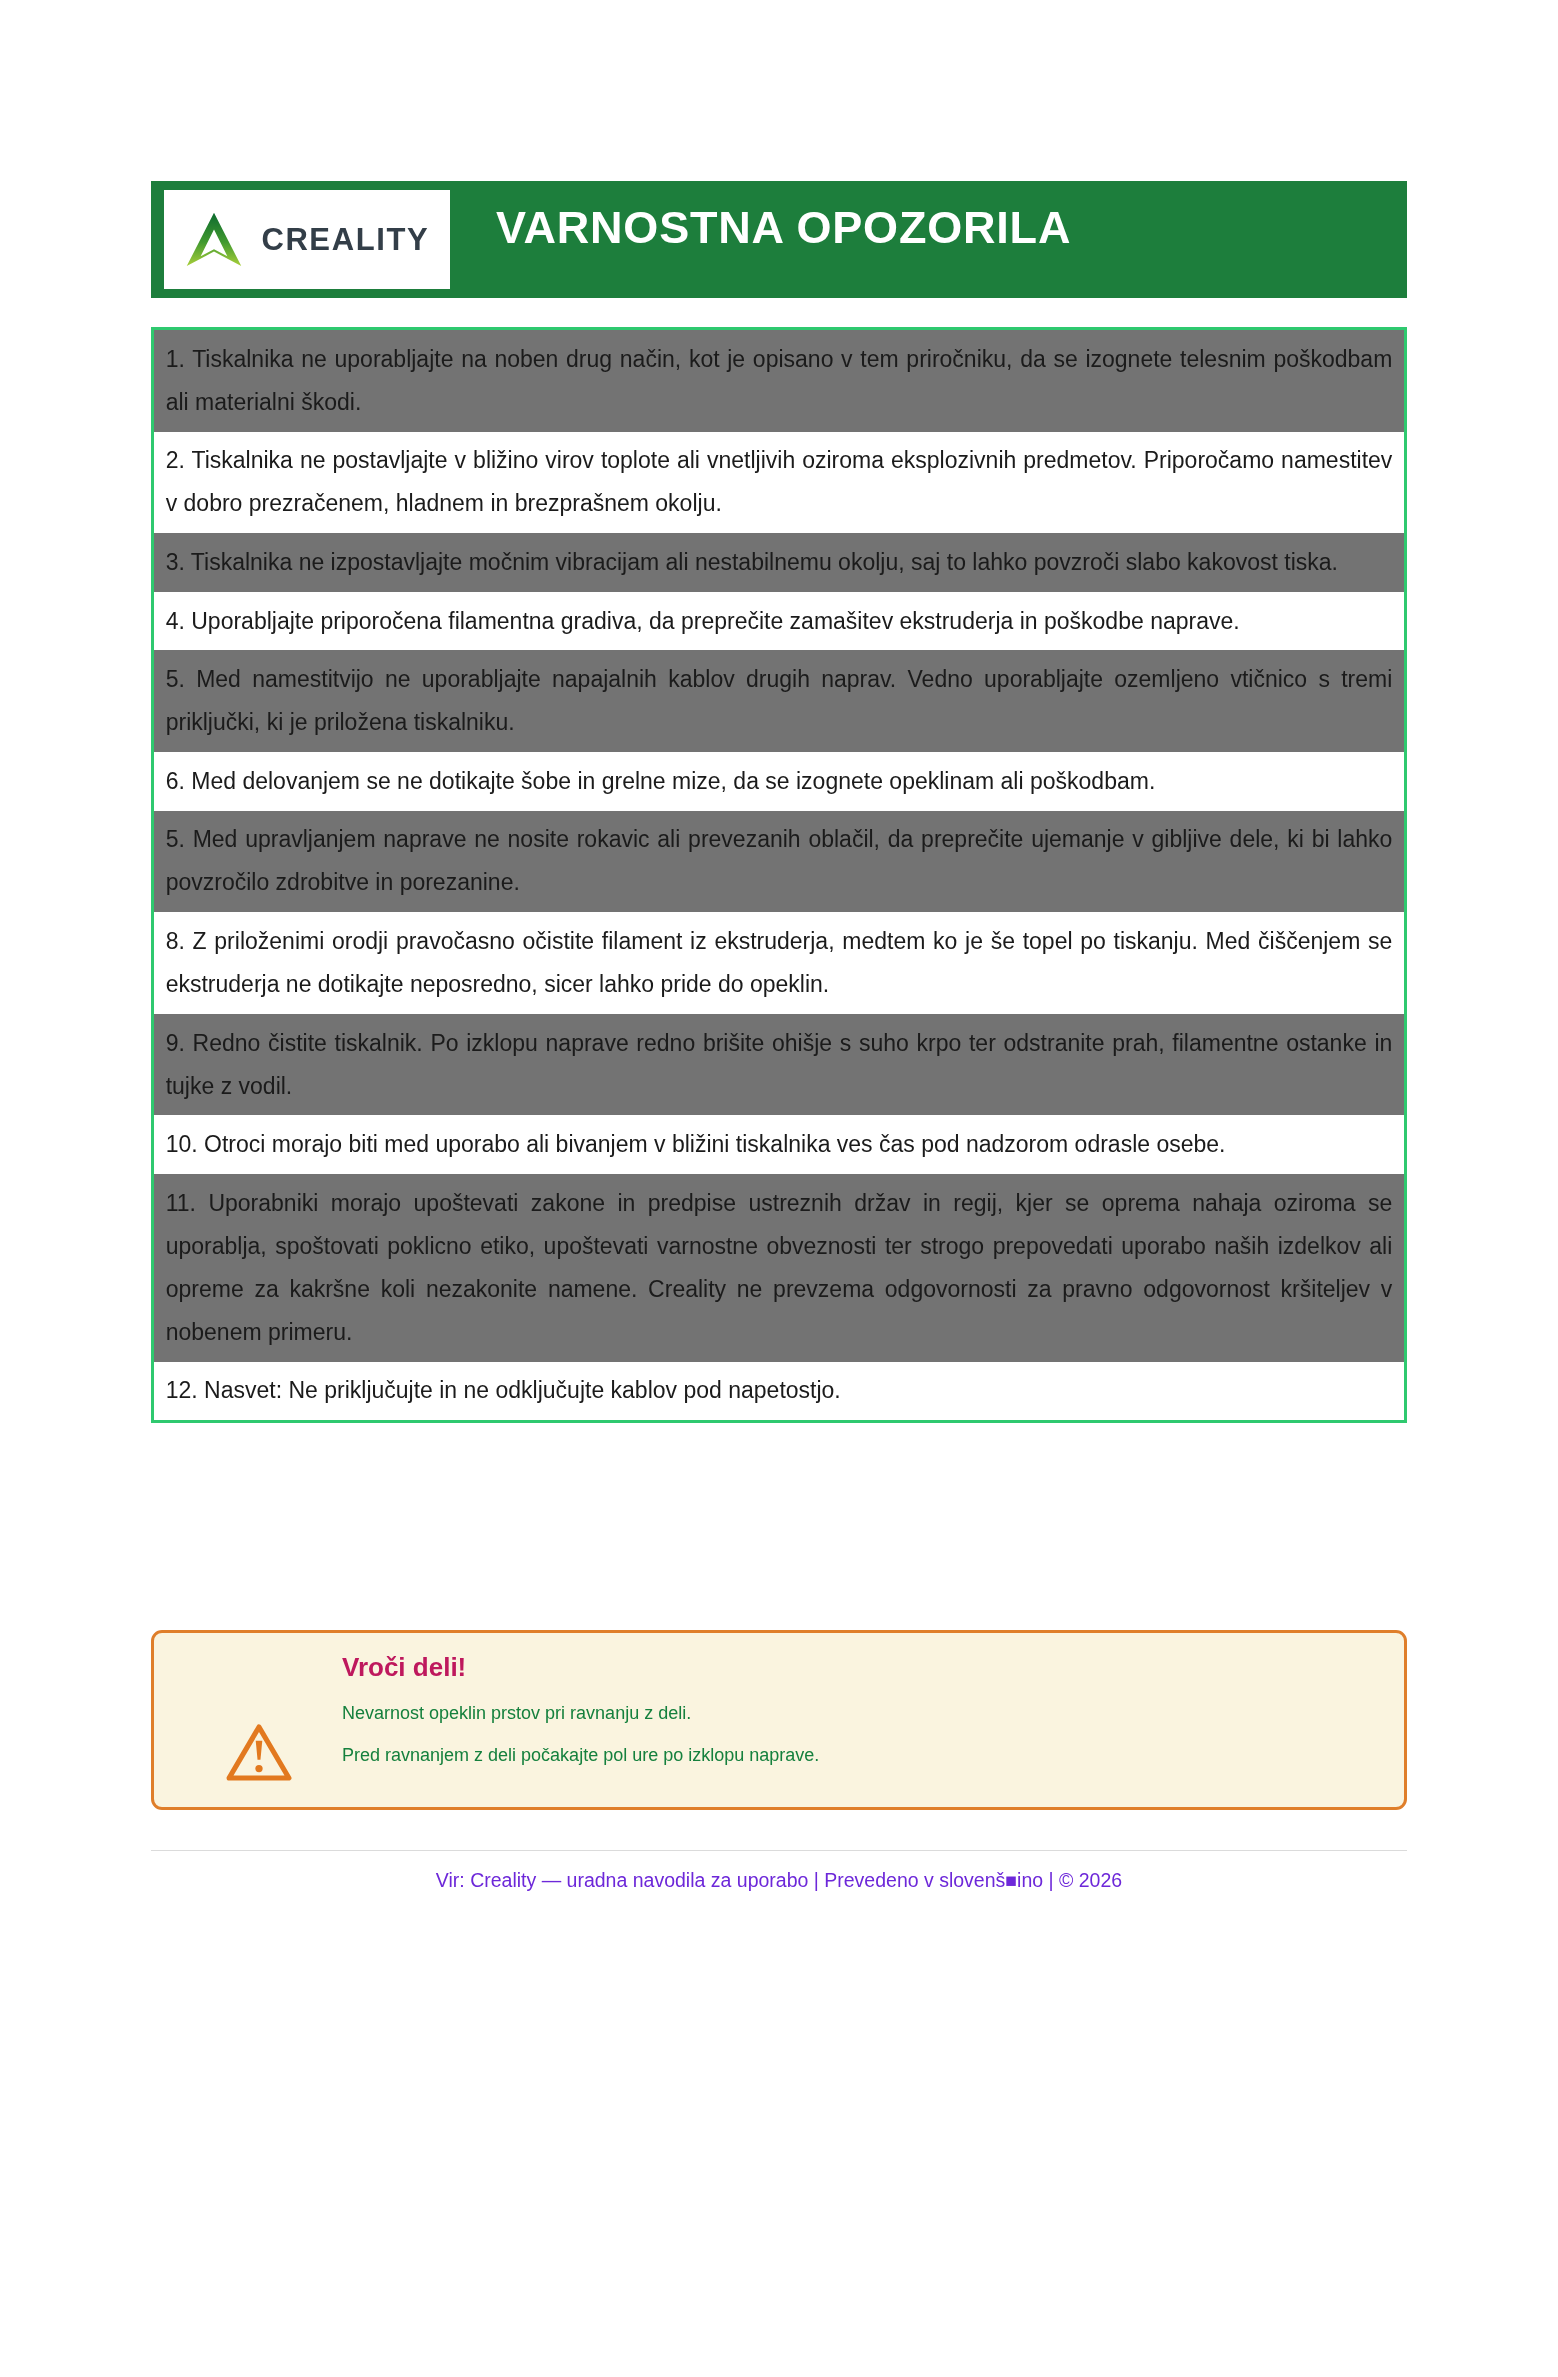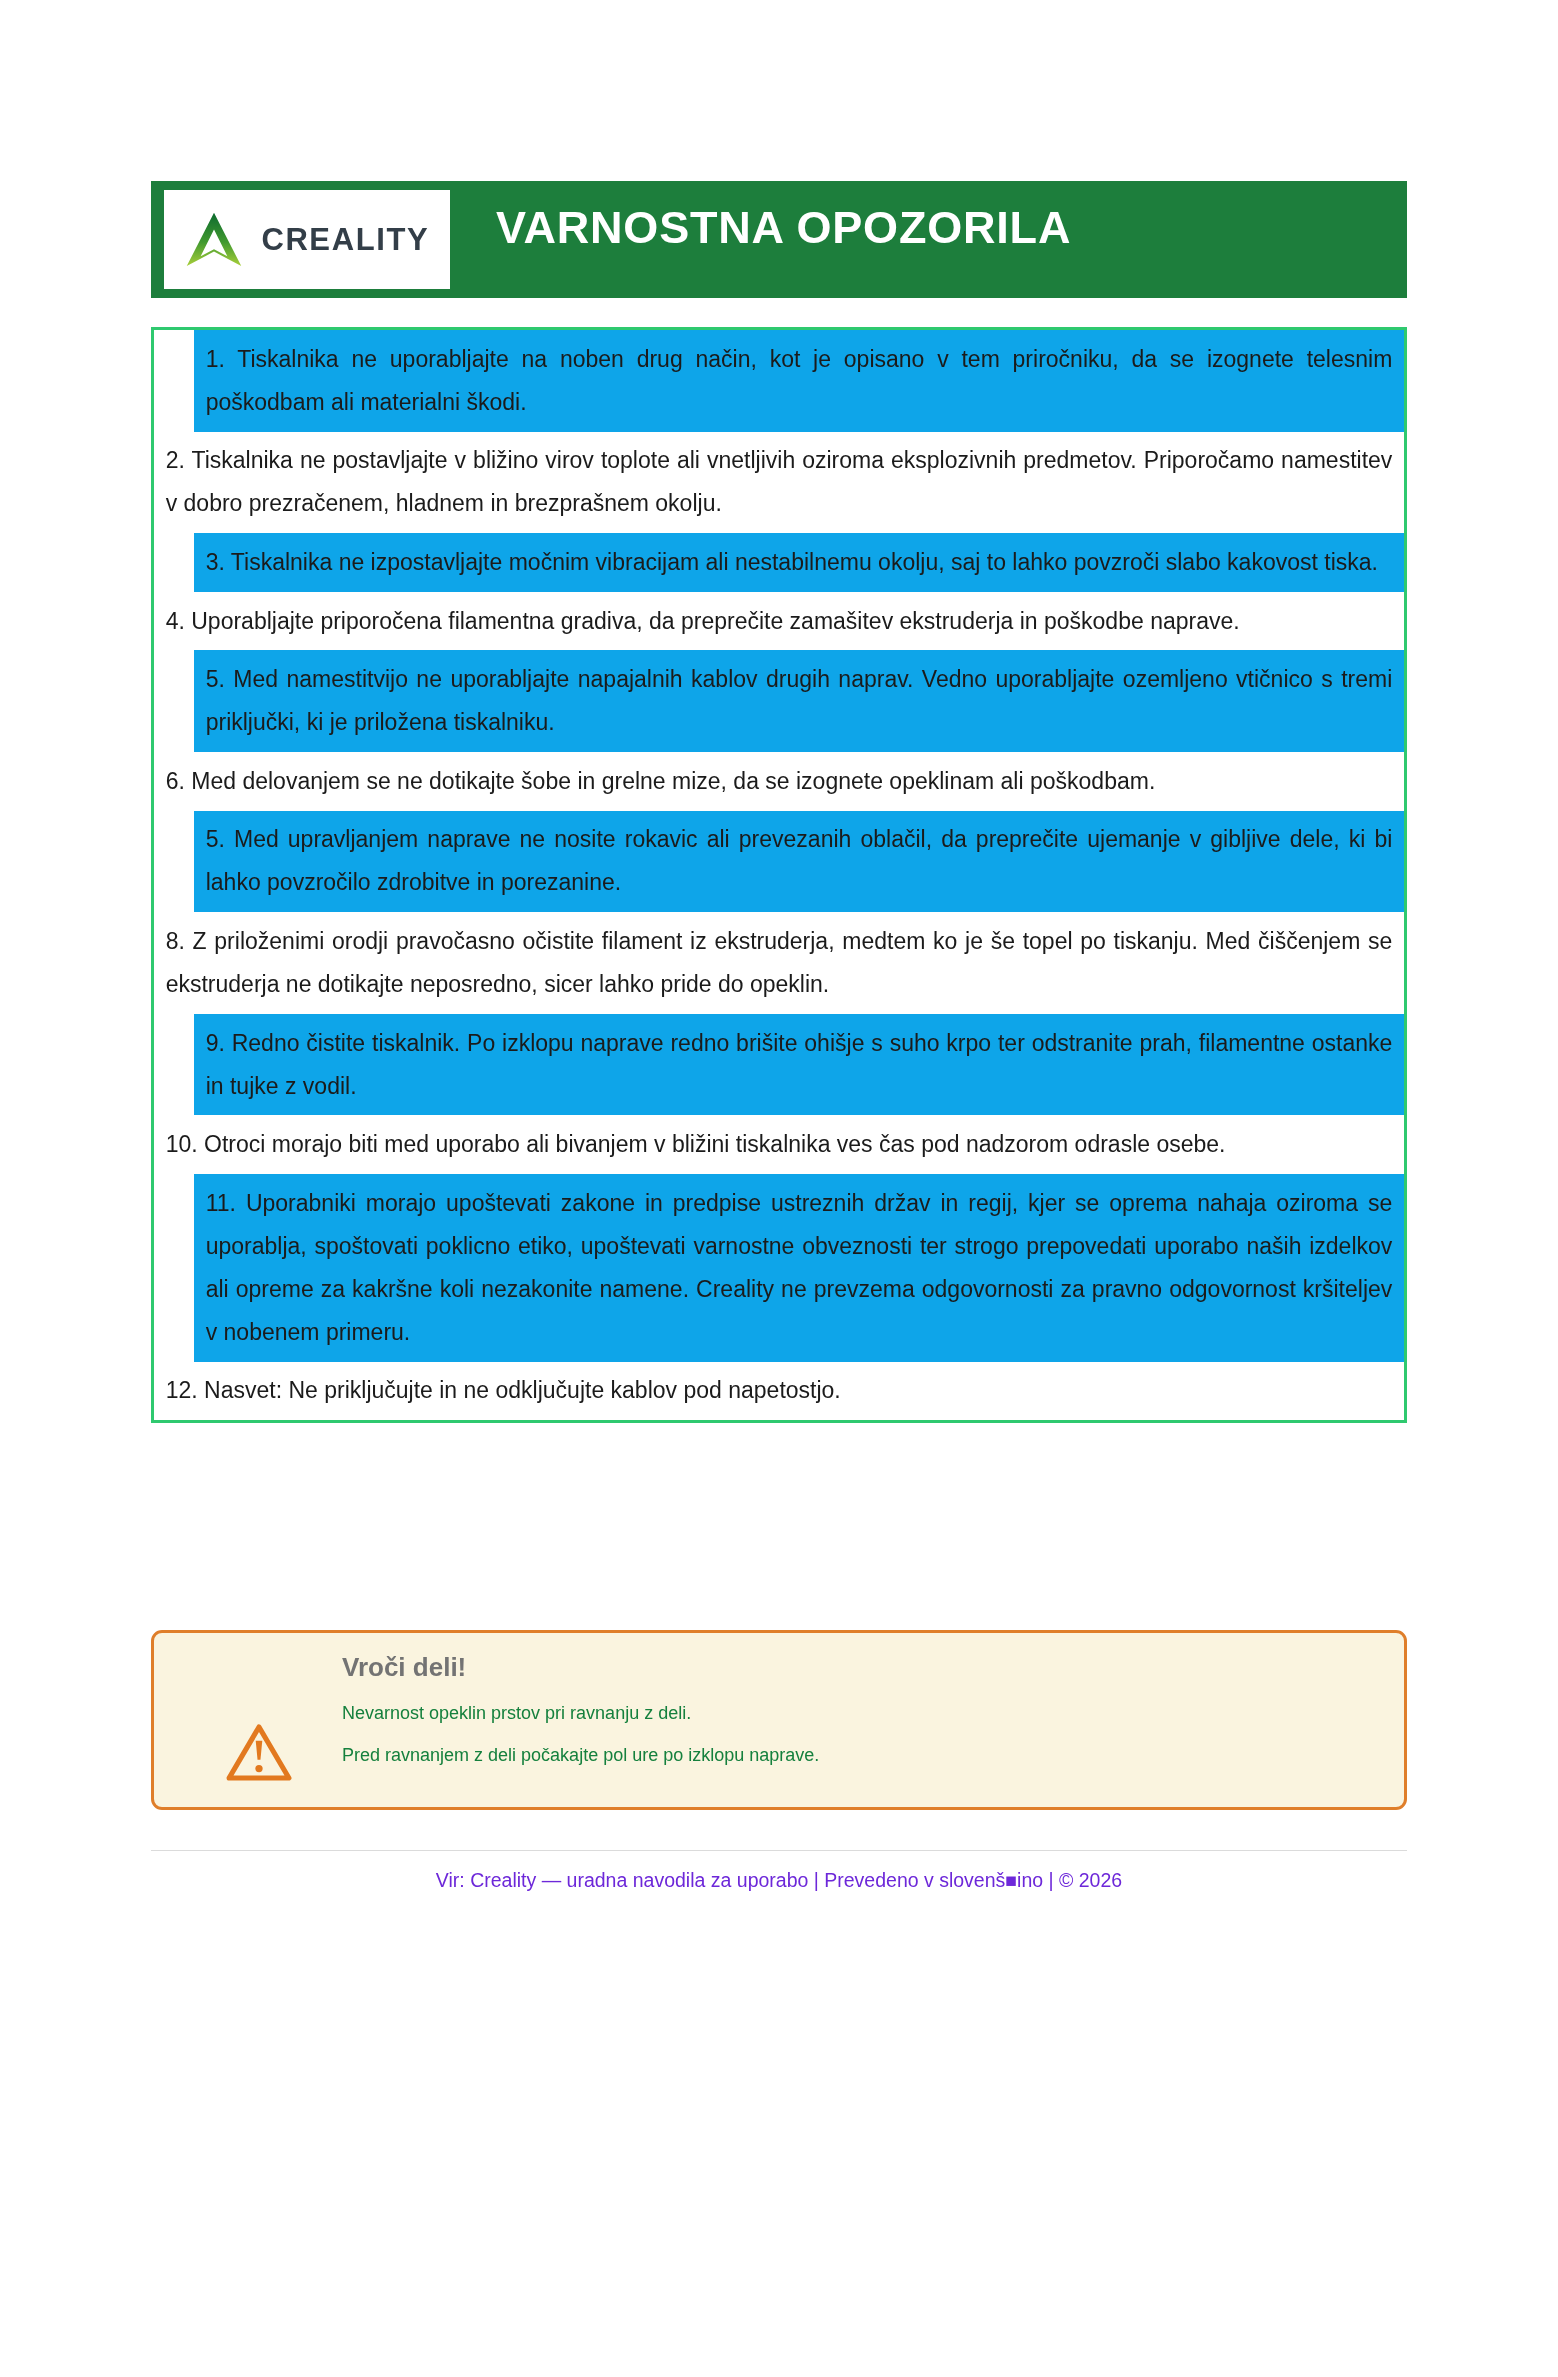--- a/index.html
+++ b/index.html
@@ -42,39 +42,39 @@
     width: 1256px;
     border: 3.9px solid #2FC96F;
     background: #ffffff;
   }
   .warning-item {
     font-size: 23px; line-height: 43px;
     padding: 7.8px 11.7px;
     color: #1B1B1B;
     text-align: justify;
   }
-  .warning-item.alt { background: #0ea5e9; margin-left: 40px; }
+  .warning-item.alt { background: #737373; }
 
   
   .hot-box {
     position: absolute; left: 151px; top: 1630px;
     width: 1256px; height: 180px;
     background: #FAF4DF;
     border: 3.9px solid #DF7E2A;
     border-radius: 11px;
   }
   .hot-icon {
     position: absolute; left: 70px; top: 86px;
     width: 70px; height: 67px;
   }
   .hot-text {
     position: absolute; left: 188px; top: 19px; right: 23.5px;
   }
   .hot-title {
-    font-size: 26px; font-weight: 700; color: #737373;
+    font-size: 26px; font-weight: 700; color: #be185d;
     margin-bottom: 9.4px;
   }
   .hot-line {
     font-size: 18px; line-height: 42px; color: #15803d;
   }
 
   
   .footer-rule {
     position: absolute; left: 151px; top: 1850px;
     width: 1256px; height: 0;

